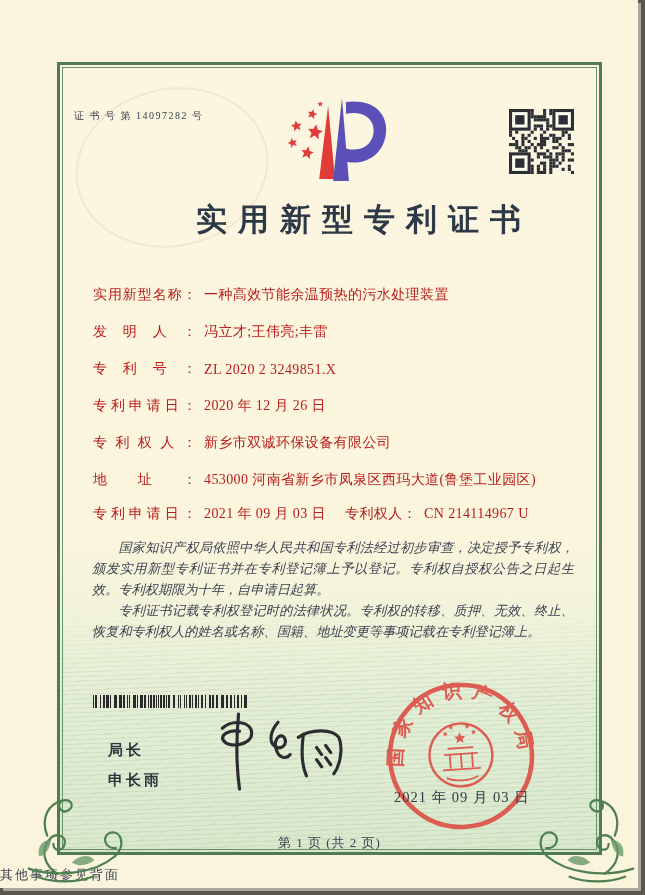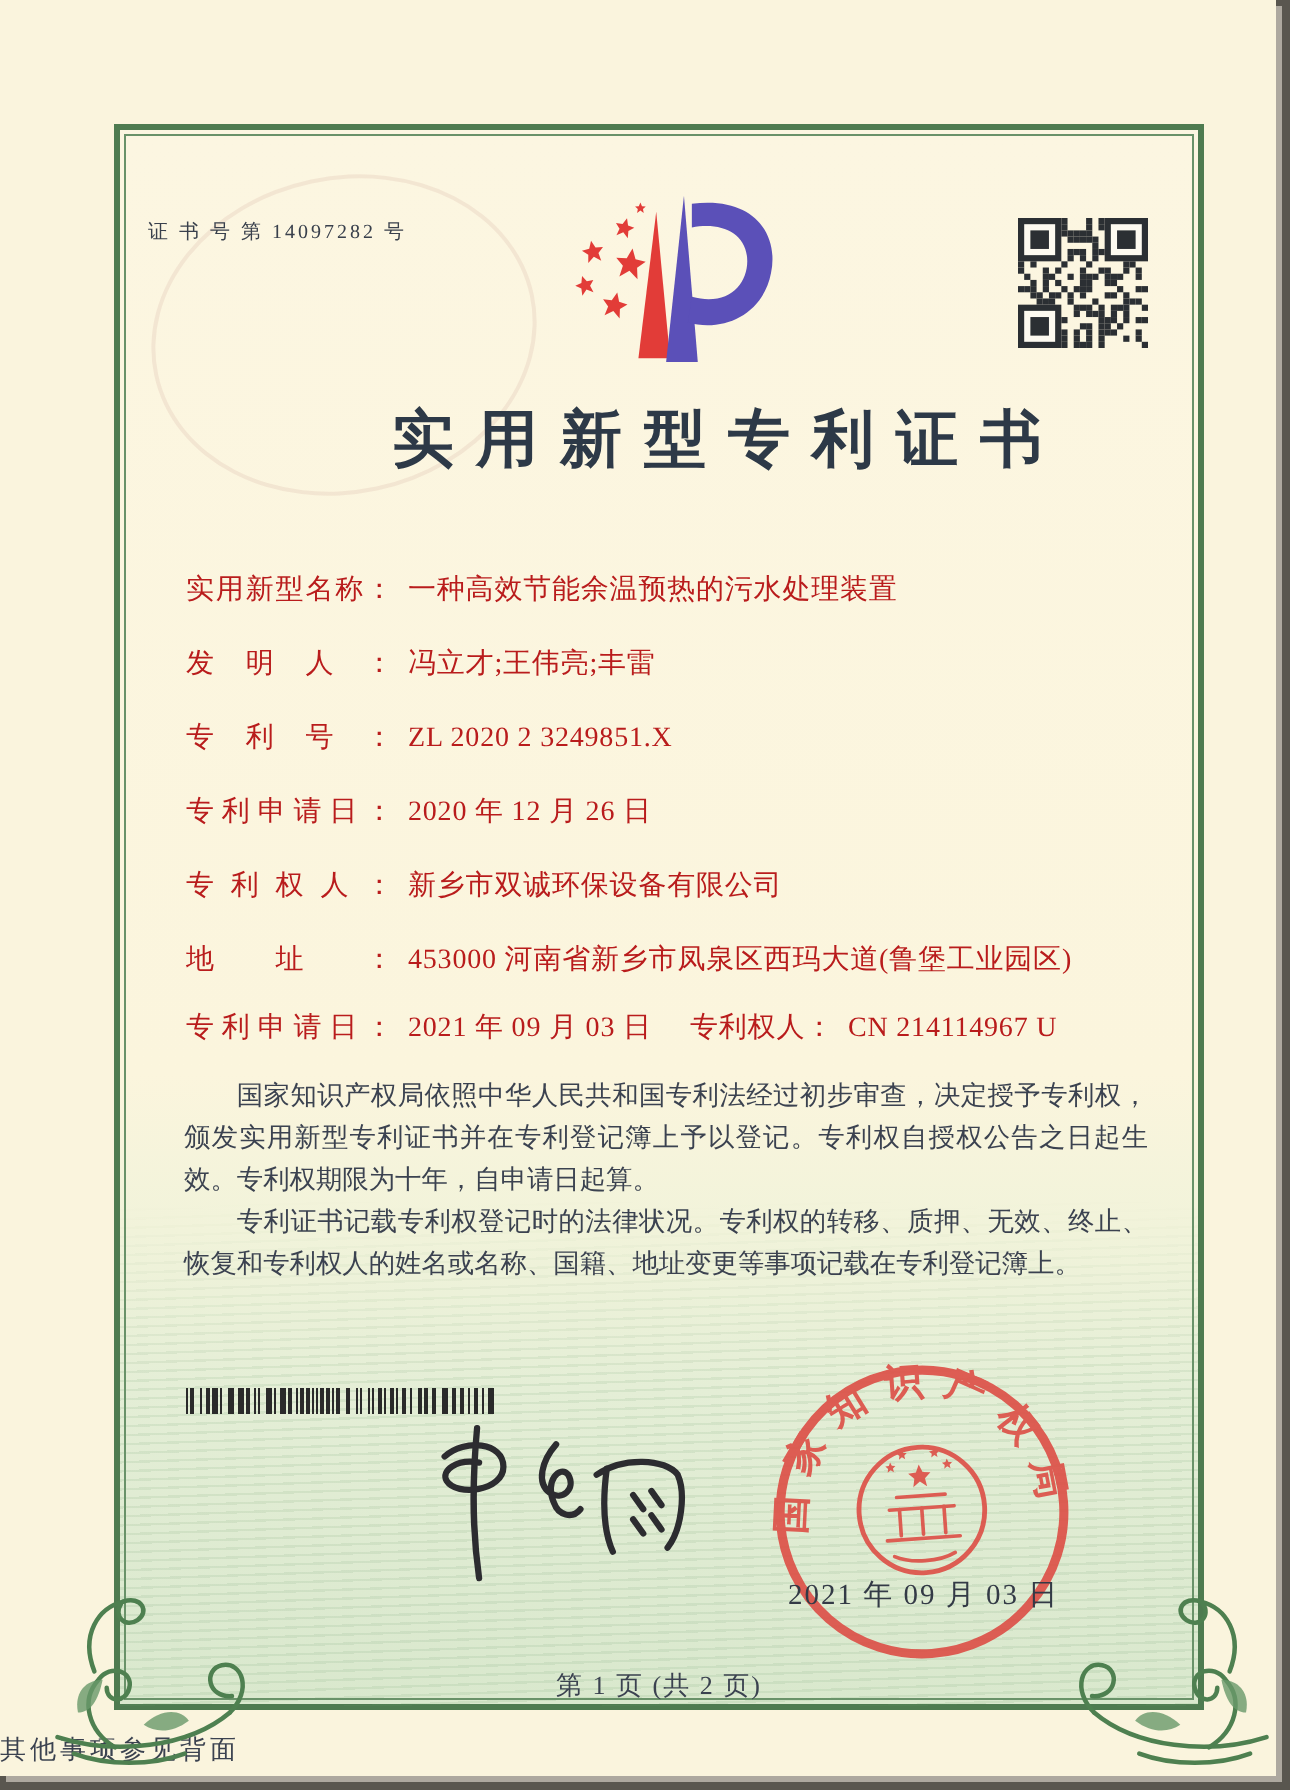--- a/index.html
+++ b/index.html
@@ -53,21 +53,21 @@
   .flabel{
     display:inline-block;width:104px;vertical-align:bottom;
     text-align:justify;text-align-last:justify;-moz-text-align-last:justify;
   }
   .fval{margin-left:7px;}
   .grant-pair{position:absolute;left:252px;top:0;}
   .legal{
     position:absolute;left:92px;top:537px;width:482px;
     font-size:13.2px;line-height:21px;text-align:justify;color:#3b4250;
   }
-  .legal p{margin:0;text-indent:2em;}
+  .legal p{margin:0;text-indent:2em;font-style:italic;}
   #barcode{position:absolute;left:93px;top:694px;width:155px;height:13px;}
   .director{
     position:absolute;left:108px;top:735px;
     font-family:"Liberation Sans","DejaVu Sans",sans-serif;
     font-size:15px;font-weight:600;color:#2f3540;letter-spacing:3px;line-height:30px;
   }
   .signature{position:absolute;left:198px;top:700px;width:152px;height:95px;}
   .seal{position:absolute;left:385px;top:680px;width:152px;height:152px;opacity:.88;transform:rotate(-4deg);}
   .seal-date{
     position:absolute;left:394px;top:788px;font-size:14.5px;color:#333a46;
@@ -331,20 +331,24 @@
         <rect x="123" y="0" width="2" height="13" fill="#2a2a2a"></rect>
         <rect x="128" y="0" width="3" height="13" fill="#2a2a2a"></rect>
         <rect x="133" y="0" width="2" height="13" fill="#2a2a2a"></rect>
         <rect x="137" y="0" width="2" height="13" fill="#2a2a2a"></rect>
         <rect x="141" y="0" width="1" height="13" fill="#2a2a2a"></rect>
         <rect x="144" y="0" width="2" height="13" fill="#2a2a2a"></rect>
         <rect x="148" y="0" width="1" height="13" fill="#2a2a2a"></rect>
         <rect x="151" y="0" width="3" height="13" fill="#2a2a2a"></rect>
       </svg></div>
 
+  <div class="director z-content">
+    <div>局长</div>
+    <div>申长雨</div>
+  </div>
 
   <svg class="signature z-content" viewBox="0 0 150 90">
     <g fill="none" stroke="#2c2c30" stroke-width="3.1" stroke-linecap="round" stroke-linejoin="round">
       <path d="M40,12 C38,34 37,58 41,86"></path>
       <path d="M24,26 C34,17 53,19 53,31 C53,43 30,46 25,38 C22,33 30,27 41,29"></path>
       <path d="M79,20 C72,28 69,39 76,44 C82,48 89,42 85,35 C81,30 73,38 78,49 C80,55 87,57 91,52"></path>
       <path d="M104,32 C102,47 102,62 107,73"></path>
       <path d="M99,35 C112,26 133,27 139,35 C143,44 141,62 134,71"></path>
       <path d="M117,45 l5,7 M126,43 l5,7 M117,57 l5,7 M126,55 l5,7"></path>
     </g>

